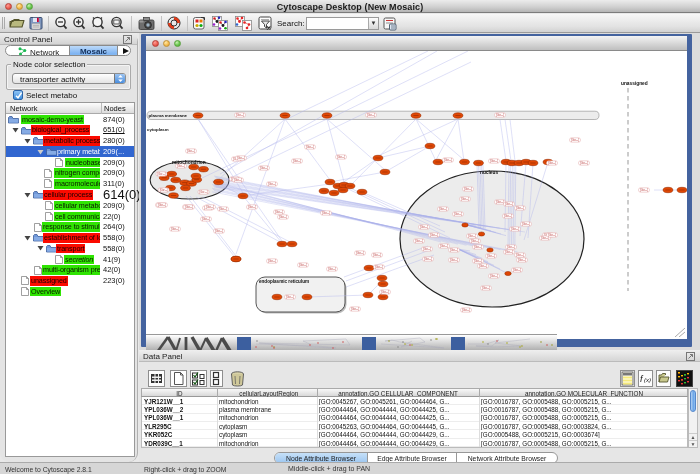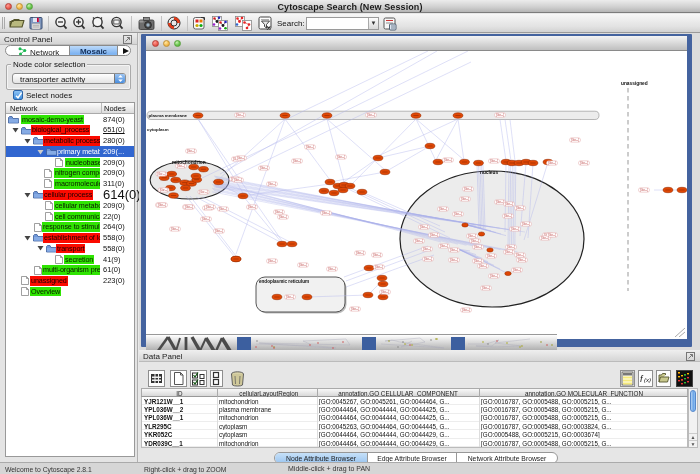--- a/index.html
+++ b/index.html
@@ -2,21 +2,21 @@
 <html><head><meta charset="utf-8"><style>
 *{margin:0;padding:0;box-sizing:border-box;font-family:"Liberation Sans",sans-serif;}
 body{width:700px;height:474px;position:relative;background:#e8e8e8;overflow:hidden;}
 .abs{position:absolute;}
 </style></head><body>
 
 <div class="abs" style="left:0;top:0;width:700px;height:13px;background:linear-gradient(#ececec,#cfcfcf 60%,#b4b4b4);border-bottom:1px solid #7c7c7c;">
 <div class="abs" style="left:5px;top:3px;width:7px;height:7px;border-radius:50%;background:radial-gradient(circle at 35% 30%,#ff9d96,#ee5f52 55%,#c33a30);border:0.5px solid #b5423a;"></div>
 <div class="abs" style="left:15.5px;top:3px;width:7px;height:7px;border-radius:50%;background:radial-gradient(circle at 35% 30%,#ffe9a8,#f6bd4f 55%,#d29b36);border:0.5px solid #c09138;"></div>
 <div class="abs" style="left:26px;top:3px;width:7px;height:7px;border-radius:50%;background:radial-gradient(circle at 35% 30%,#c9f2b2,#69c74f 55%,#4ba12f);border:0.5px solid #57a23c;"></div>
-<div class="abs" style="left:0;top:2px;width:700px;text-align:center;font-size:9px;font-weight:bold;color:#1a1a1a;letter-spacing:0.1px;">Cytoscape Search (New Session)</div>
+<div class="abs" style="left:0;top:2px;width:700px;text-align:center;font-size:9px;font-weight:bold;color:#1a1a1a;letter-spacing:0.1px;">Cytoscape Desktop (New Mosaic)</div>
 </div>
 <div class="abs" style="left:0;top:14px;width:700px;height:19px;background:linear-gradient(#f7f7f7,#e2e2e2 70%,#d2d2d2);border-bottom:1px solid #9a9a9a;">
 <div class="abs" style="left:2px;top:3px;width:3px;height:12px;border-left:1px solid #aaa;border-right:1px solid #aaa;"></div>
 <div class="abs" style="left:48px;top:2px;width:1px;height:15px;background:#c2c2c2;"></div>
 <div class="abs" style="left:131px;top:2px;width:1px;height:15px;background:#c2c2c2;"></div>
 <div class="abs" style="left:161px;top:2px;width:1px;height:15px;background:#c2c2c2;"></div>
 <div class="abs" style="left:187px;top:2px;width:1px;height:15px;background:#c2c2c2;"></div>
 <svg class="abs" style="left:0;top:0" width="700" height="19" viewBox="0 0 700 19">
 <path d="M10 13 L12 6.5 L24 6.5 L22 13 Z M10 13 L10 7.5 L13 7.5 L14 5.5 L19 5.5 L19 6.5" fill="#b9b97e" stroke="#55552c" stroke-width="1.1" stroke-linejoin="round"></path>
 <rect x="30" y="3.5" width="12" height="11.5" rx="1" fill="#7e97c0" stroke="#394d70" stroke-width="1"></rect>
@@ -103,21 +103,21 @@
       <line x1="386" y1="9" x2="393" y2="9" stroke="#777" stroke-width="0.8"></line>
       <rect x="389.5" y="10" width="6.5" height="6" rx="1" fill="#dfe8f4" stroke="#456" stroke-width="0.9"></rect>
       <line x1="391" y1="12" x2="395" y2="12" stroke="#456" stroke-width="0.7"></line>
       <line x1="391" y1="14" x2="395" y2="14" stroke="#456" stroke-width="0.7"></line>
 </svg>
 <div class="abs" style="left:277px;top:5px;font-size:8px;color:#111;">Search:</div>
 <div class="abs" style="left:306px;top:3px;width:73px;height:13px;background:#fff;border:1px solid #9a9a9a;">
       <div class="abs" style="right:0;top:0;width:10px;height:11px;border-left:1px solid #aaa;background:linear-gradient(#fdfdfd,#d8d8d8);font-size:6px;color:#333;text-align:center;line-height:11px;">▼</div>
     </div>
 </div>
-<div class="abs" style="left:0;top:33px;width:138px;height:429px;background:#e4e4e4;border-right:1px solid #b0b0b0;">
+<div class="abs" style="left:0;top:33px;width:138px;height:429px;background:#e4e4e4;border-right:1px solid #b0b0b0;border-radius:9px;">
 <div class="abs" style="left:0;top:0;width:137px;height:12px;background:linear-gradient(#ededed,#d4d4d4);border-bottom:1px solid #bbb;">
       <div class="abs" style="left:4px;top:1.5px;font-size:8px;color:#222;">Control Panel</div>
       <svg class="abs" style="right:5px;top:2px" width="9" height="9" viewBox="0 0 9 9">
         <rect x="0.5" y="0.5" width="8" height="8" fill="none" stroke="#777" stroke-width="1"></rect>
         <path d="M2.5 6.5 L6.5 2.5 M6.5 2.5 L4 2.5 M6.5 2.5 L6.5 5" stroke="#777" stroke-width="1" fill="none"></path>
       </svg>
     </div>
 <div class="abs" style="left:5px;top:12px;width:126px;height:11px;border:1px solid #8a8a8a;border-radius:5.5px;background:#fff;overflow:hidden;">
       <div class="abs" style="left:0;top:0;width:62px;height:11px;">
         <svg class="abs" style="left:12px;top:1px" width="9" height="9" viewBox="0 0 9 9">
@@ -142,21 +142,21 @@
           <path d="M5.5 1 L7.8 3.6 L3.2 3.6 Z" fill="#fff"></path>
           <path d="M5.5 8 L7.8 5.4 L3.2 5.4 Z" fill="#fff"></path>
         </svg>
       </div>
     </div>
 <div class="abs" style="left:13px;top:57px;width:10px;height:10px;background:linear-gradient(#8ec3f5,#3f8edd);border:1px solid #2c64a8;border-radius:2px;">
       <svg width="10" height="10" viewBox="0 0 10 10" style="display:block">
         <path d="M2 4.8 L4 6.8 L7.6 1.6" stroke="#fff" stroke-width="1.5" fill="none"></path>
       </svg>
     </div>
-<div class="abs" style="left:26px;top:58px;font-size:8px;color:#111;">Select nodes</div>
+<div class="abs" style="left:26px;top:58px;font-size:8px;color:#111;">Select metabo</div>
 <div class="abs" style="left:5px;top:68.5px;width:130px;height:355px;background:#fff;border:1px solid #999;">
 <div class="abs" style="left:0;top:0;width:128px;height:11px;background:linear-gradient(#fdfdfd,#dcdcdc);border-bottom:1px solid #aaa;">
         <div class="abs" style="left:4px;top:1px;font-size:7.5px;color:#111;">Network</div>
         <div class="abs" style="left:98px;top:1px;font-size:7.5px;color:#111;">Nodes</div>
         <div class="abs" style="left:95px;top:0;width:1px;height:11px;background:#bbb;"></div>
       </div>
 <svg style="position:absolute;left:2px;top:12.3px" width="11" height="9" viewBox="0 0 11 9">
         <path d="M0.5 2.5 L0.5 8 L10.5 8 L10.5 3.5 L5 3.5 L4 1.5 L1.5 1.5 Z" fill="#6f97d8" stroke="#3c5e9c" stroke-width="0.8"></path>
         <rect x="1" y="4" width="9.2" height="3.6" fill="#86abe4"></rect>
       </svg>
@@ -250,28 +250,28 @@
 <svg style="position:absolute;left:40px;top:141.54000000000002px" width="11" height="9" viewBox="0 0 11 9">
         <path d="M0.5 2.5 L0.5 8 L10.5 8 L10.5 3.5 L5 3.5 L4 1.5 L1.5 1.5 Z" fill="#6f97d8" stroke="#3c5e9c" stroke-width="0.8"></path>
         <rect x="1" y="4" width="9.2" height="3.6" fill="#86abe4"></rect>
       </svg>
 <div class="abs" style="left:50px;top:141.3px;max-width:44px;overflow:hidden;white-space:nowrap;background:#fb0a00;color:#1c0000;font-size:7.2px;letter-spacing:-0.1px;line-height:9.6px;padding:0 1px;">transport</div>
 <div class="abs" style="left:97px;top:141.3px;font-size:7.5px;line-height:9.4px;color:#111;">558(0)</div>
 <svg style="position:absolute;left:49px;top:152.31px" width="8" height="9" viewBox="0 0 8 9">
         <path d="M0.5 0.5 L5.5 0.5 L7.5 2.5 L7.5 8.5 L0.5 8.5 Z" fill="#fff" stroke="#888" stroke-width="0.8"></path>
         <path d="M5.5 0.5 L5.5 2.5 L7.5 2.5" fill="none" stroke="#888" stroke-width="0.8"></path>
       </svg>
-<div class="abs" style="left:58px;top:152.1px;max-width:36px;overflow:hidden;white-space:nowrap;background:#2fe402;color:#0a1a00;font-size:7.2px;letter-spacing:-0.1px;line-height:9.6px;padding:0 1px;">secretion</div>
+<div class="abs" style="left:58px;top:152.1px;max-width:36px;overflow:hidden;white-space:nowrap;background:#2fe402;color:#0a1a00;font-size:7.2px;letter-spacing:-0.1px;line-height:9.6px;padding:0 1px;font-style:italic;">secretion</div>
 <div class="abs" style="left:97px;top:152.1px;font-size:7.5px;line-height:9.4px;color:#111;">41(9)</div>
 <svg style="position:absolute;left:28px;top:163.08px" width="8" height="9" viewBox="0 0 8 9">
         <path d="M0.5 0.5 L5.5 0.5 L7.5 2.5 L7.5 8.5 L0.5 8.5 Z" fill="#fff" stroke="#888" stroke-width="0.8"></path>
         <path d="M5.5 0.5 L5.5 2.5 L7.5 2.5" fill="none" stroke="#888" stroke-width="0.8"></path>
       </svg>
 <div class="abs" style="left:36px;top:162.9px;max-width:58px;overflow:hidden;white-space:nowrap;background:#2fe402;color:#0a1a00;font-size:7.2px;letter-spacing:-0.1px;line-height:9.6px;padding:0 1px;text-align:right;">multi-organism pre</div>
-<div class="abs" style="left:97px;top:162.9px;font-size:7.5px;line-height:9.4px;color:#111;">61(0)</div>
+<div class="abs" style="left:97px;top:162.9px;font-size:7.5px;line-height:9.4px;color:#111;">42(0)</div>
 <svg style="position:absolute;left:15px;top:173.85px" width="8" height="9" viewBox="0 0 8 9">
         <path d="M0.5 0.5 L5.5 0.5 L7.5 2.5 L7.5 8.5 L0.5 8.5 Z" fill="#fff" stroke="#888" stroke-width="0.8"></path>
         <path d="M5.5 0.5 L5.5 2.5 L7.5 2.5" fill="none" stroke="#888" stroke-width="0.8"></path>
       </svg>
 <div class="abs" style="left:24px;top:173.6px;max-width:70px;overflow:hidden;white-space:nowrap;background:#fb0a00;color:#1c0000;font-size:7.2px;letter-spacing:-0.1px;line-height:9.6px;padding:0 1px;">unassigned</div>
 <div class="abs" style="left:97px;top:173.6px;font-size:7.5px;line-height:9.4px;color:#111;">223(0)</div>
 <svg style="position:absolute;left:15px;top:184.62px" width="8" height="9" viewBox="0 0 8 9">
         <path d="M0.5 0.5 L5.5 0.5 L7.5 2.5 L7.5 8.5 L0.5 8.5 Z" fill="#fff" stroke="#888" stroke-width="0.8"></path>
         <path d="M5.5 0.5 L5.5 2.5 L7.5 2.5" fill="none" stroke="#888" stroke-width="0.8"></path>
       </svg>

